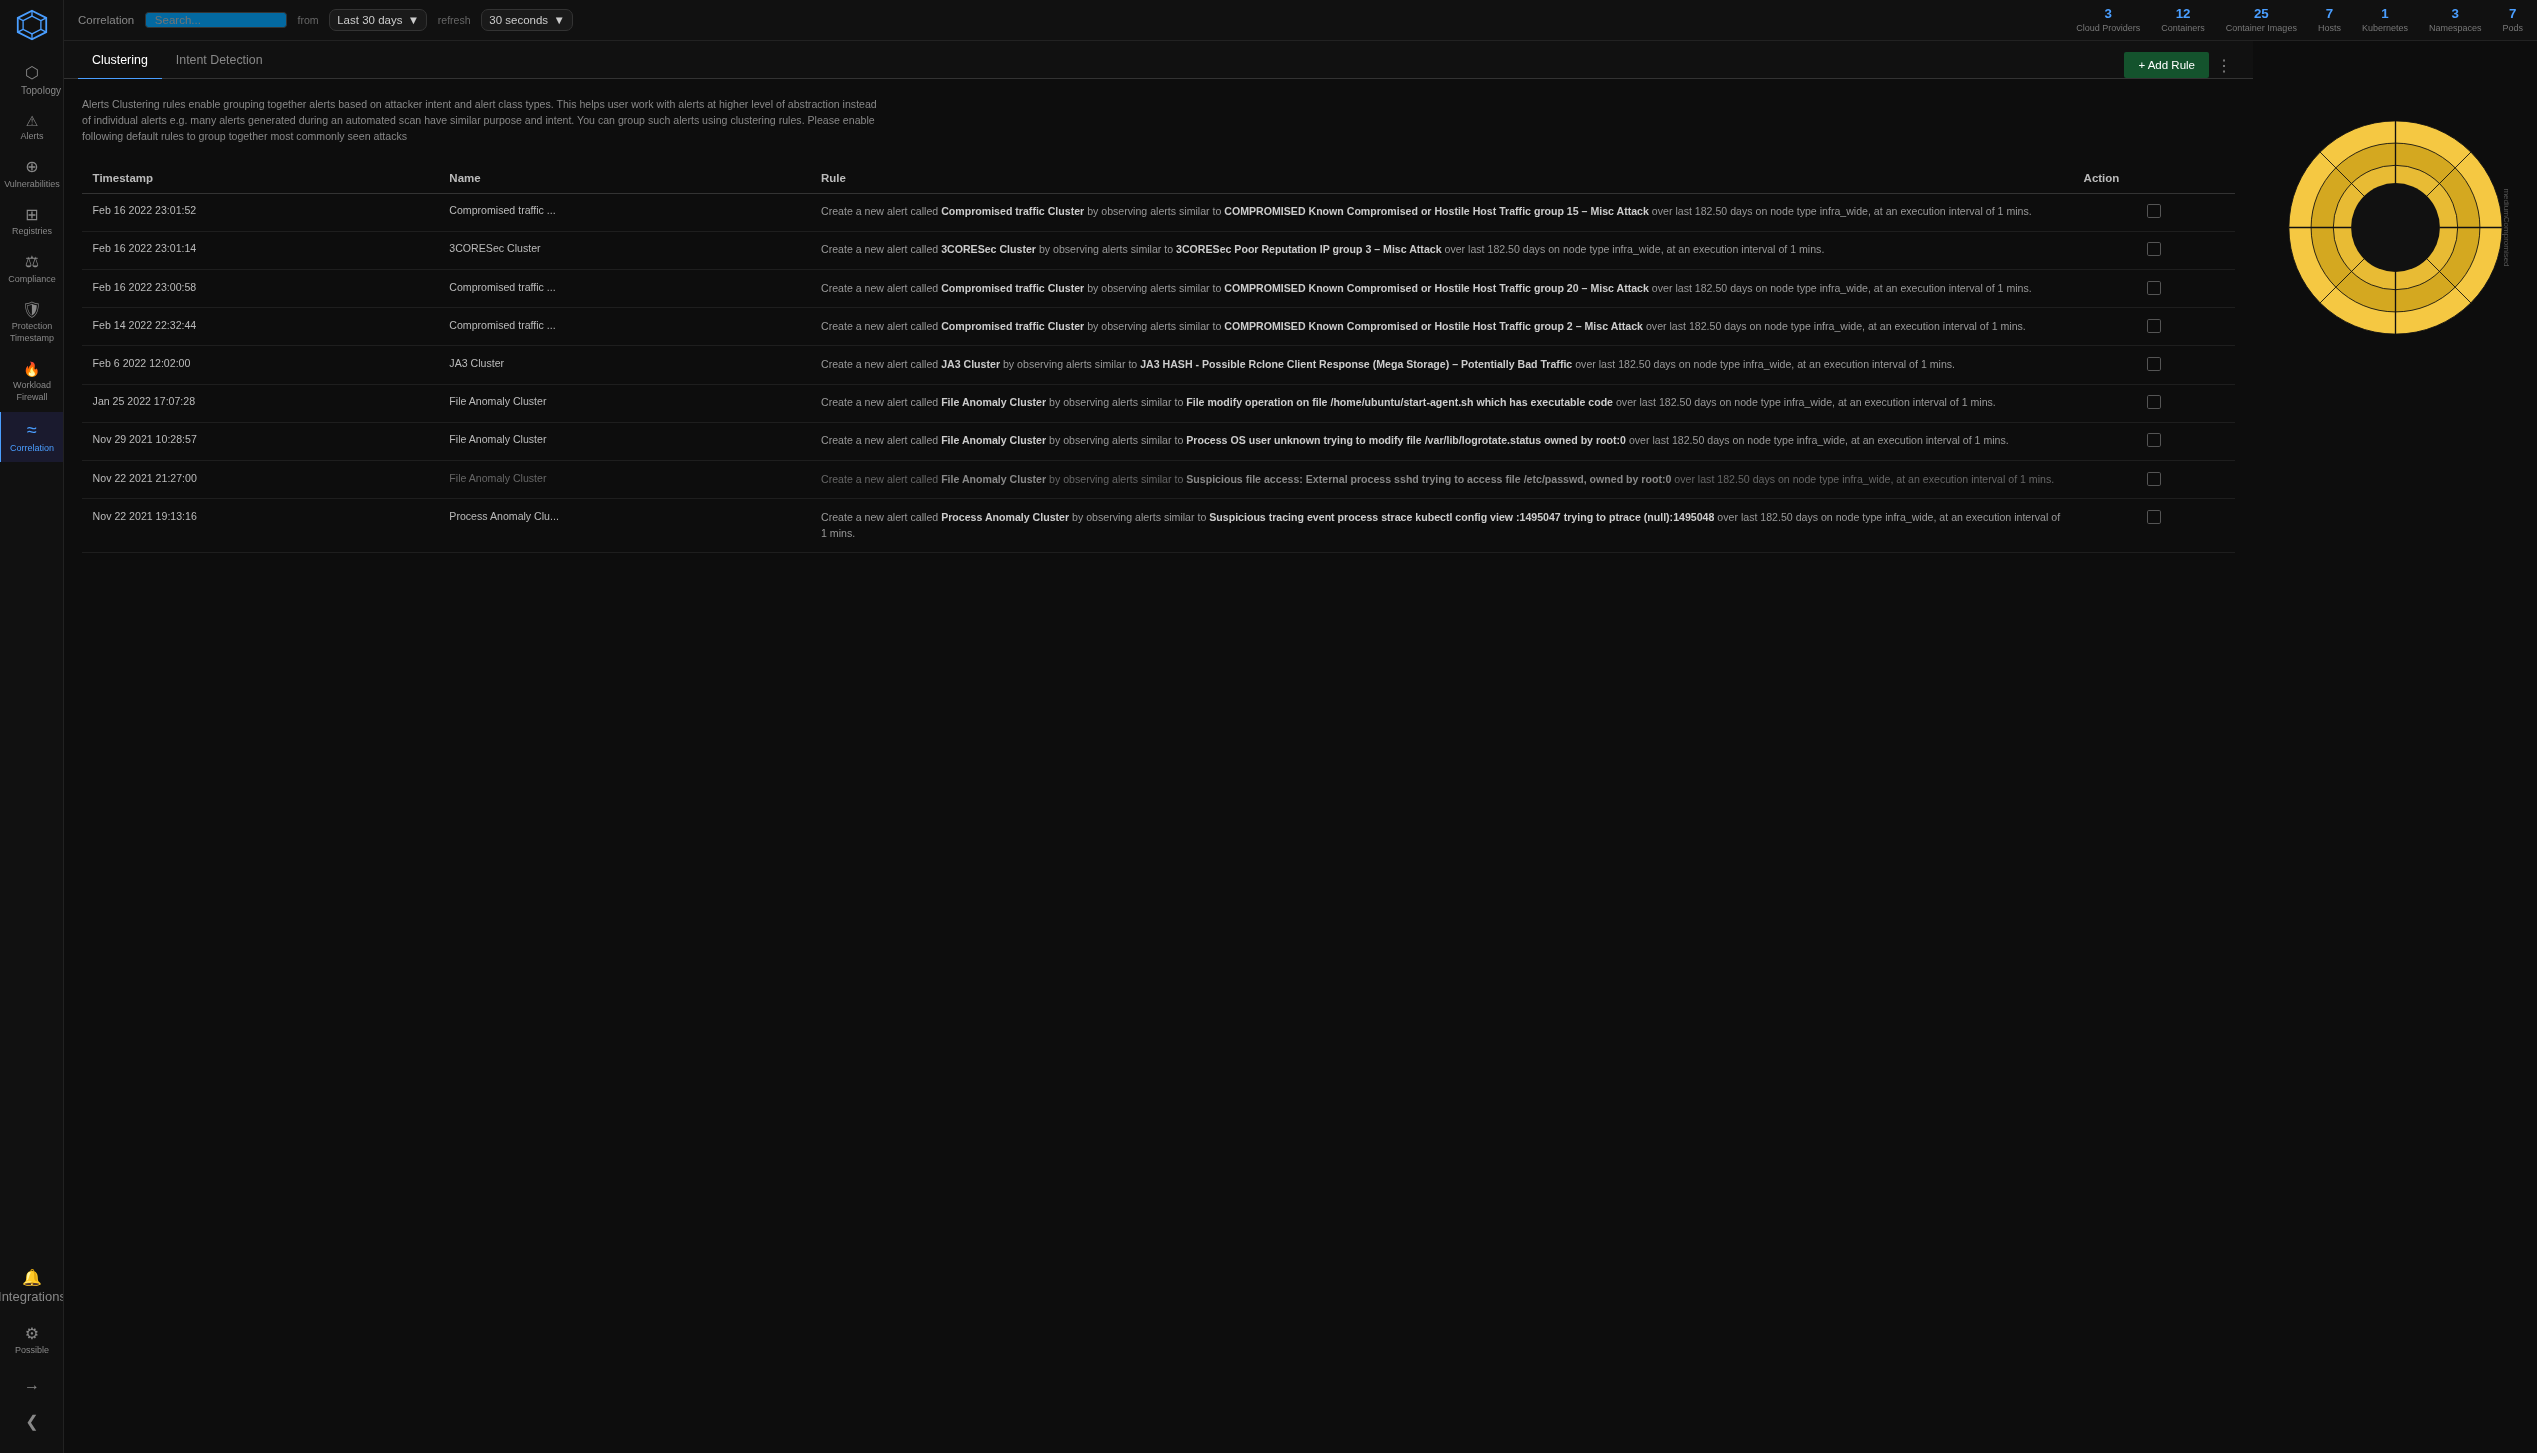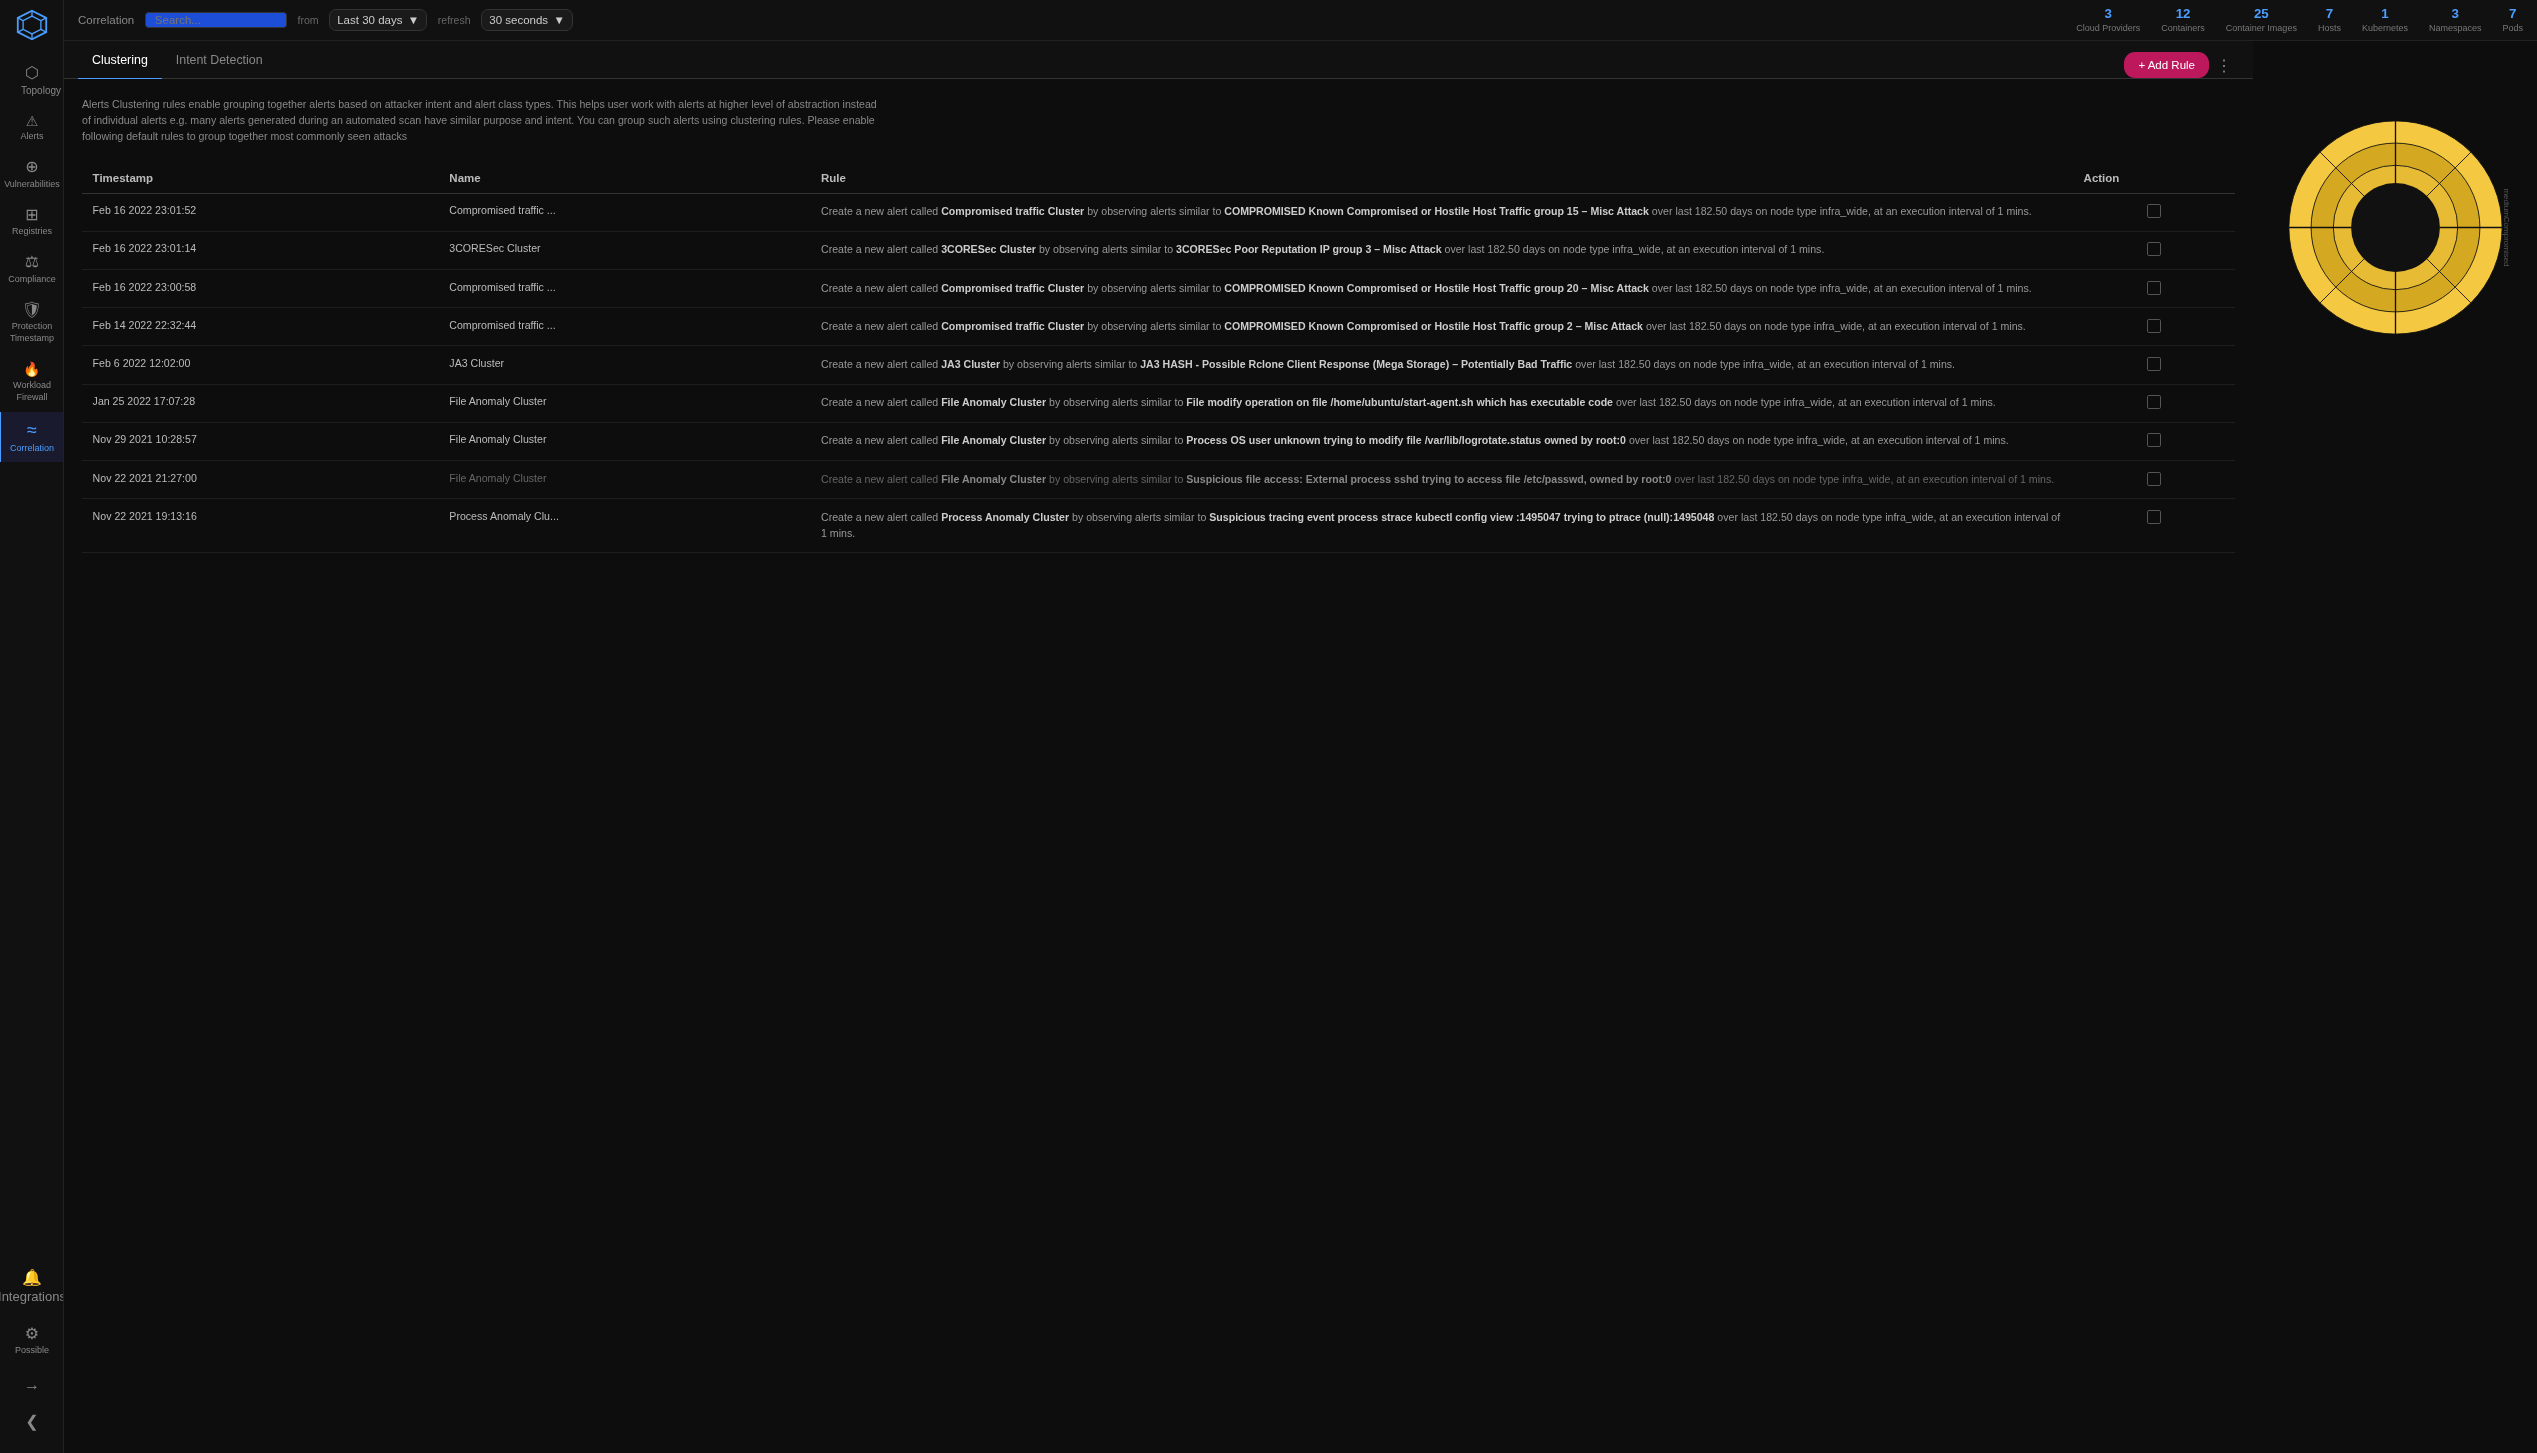--- a/index.html
+++ b/index.html
@@ -75,21 +75,21 @@
       padding: 0 14px;
       height: 41px;
       gap: 10.6px;
       flex-shrink: 0;
     }
     .topbar-section-label {
       color: #888;
       font-size: 11.5px;
     }
     .topbar-search {
-      background: #1d4ed8;
+      background: #0369a1;
       border: 0.9px solid #333;
       color: #ccc;
       padding: 1px 9px;
       border-radius: 3.5px;
       font-size: 11.5px;
       width: 142px;
     }
     .topbar-from-label { color: #666; font-size: 10.6px; }
     .topbar-select {
       background: #1a1a1a;
@@ -159,25 +159,25 @@
       border-bottom: 1.8px solid transparent;
       position: relative;
       top: 0.9px;
     }
     .tab.active {
       color: #fff;
       border-bottom-color: #4a9eff;
     }
     .add-rule-btn {
       margin-left: auto;
-      background: #be185d;
+      background: #14532d;
       color: #fff;
       border: none;
       padding: 7px 14px;
-      border-radius: 11px;
+      border-radius: 2px;
       cursor: pointer;
       font-size: 11.5px;
       display: flex;
       align-items: center;
       gap: 3.5px;
       margin-top: 11px;
     }
     .more-btn {
       background: none;
       border: none;

